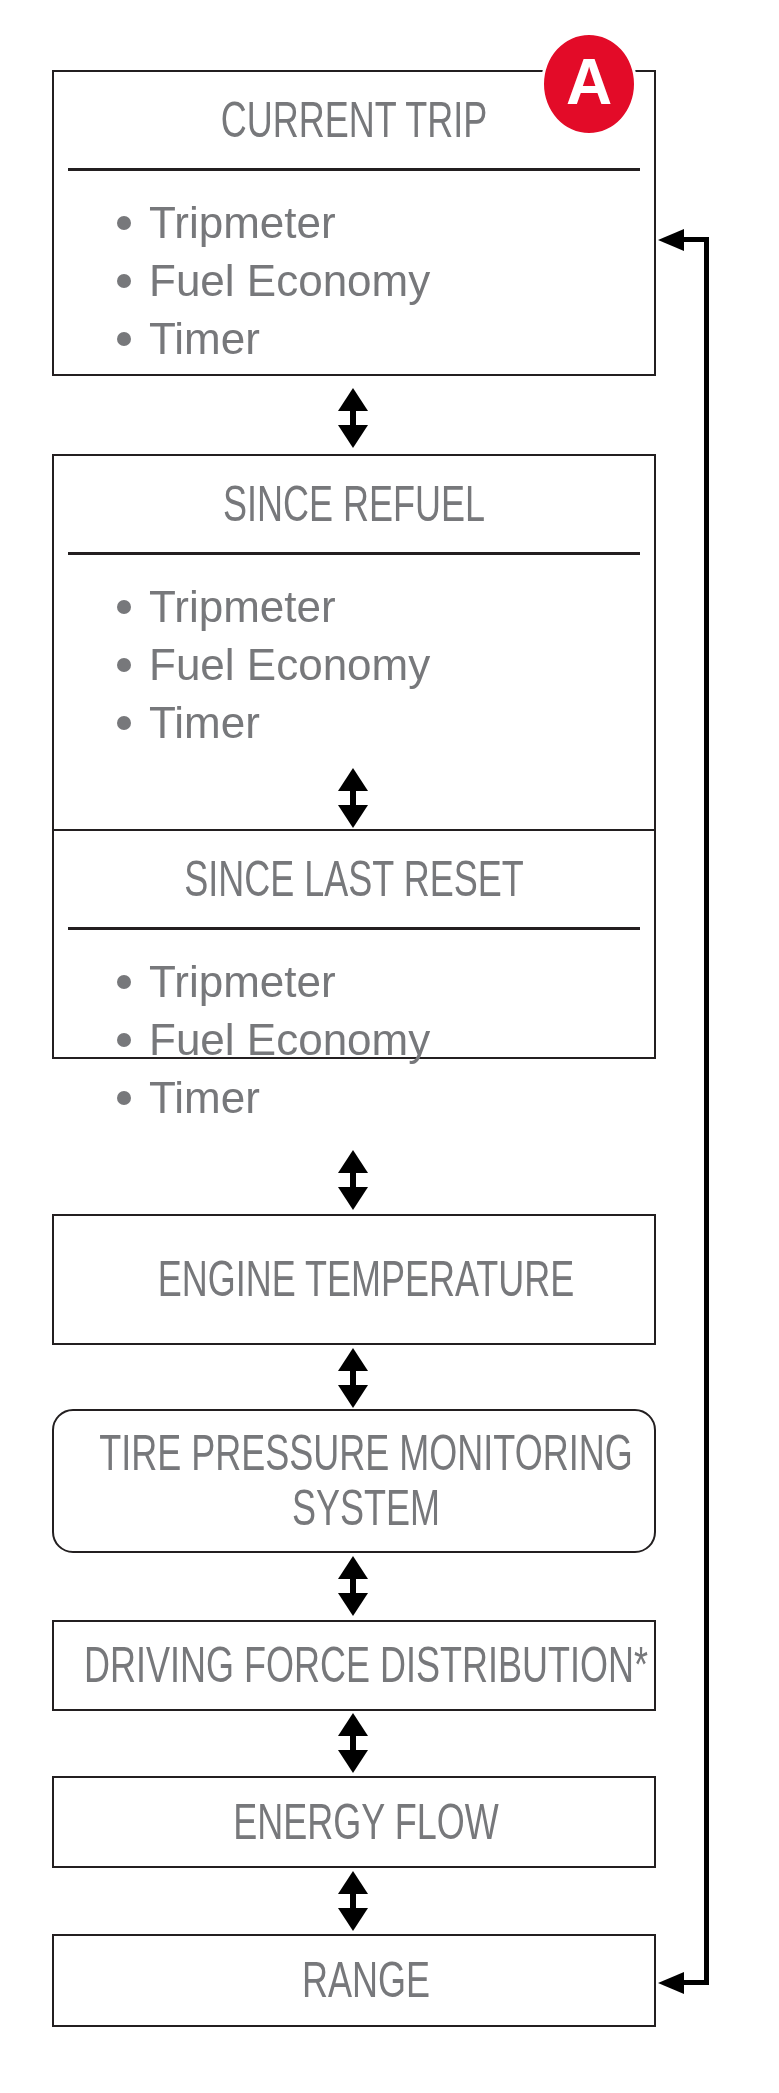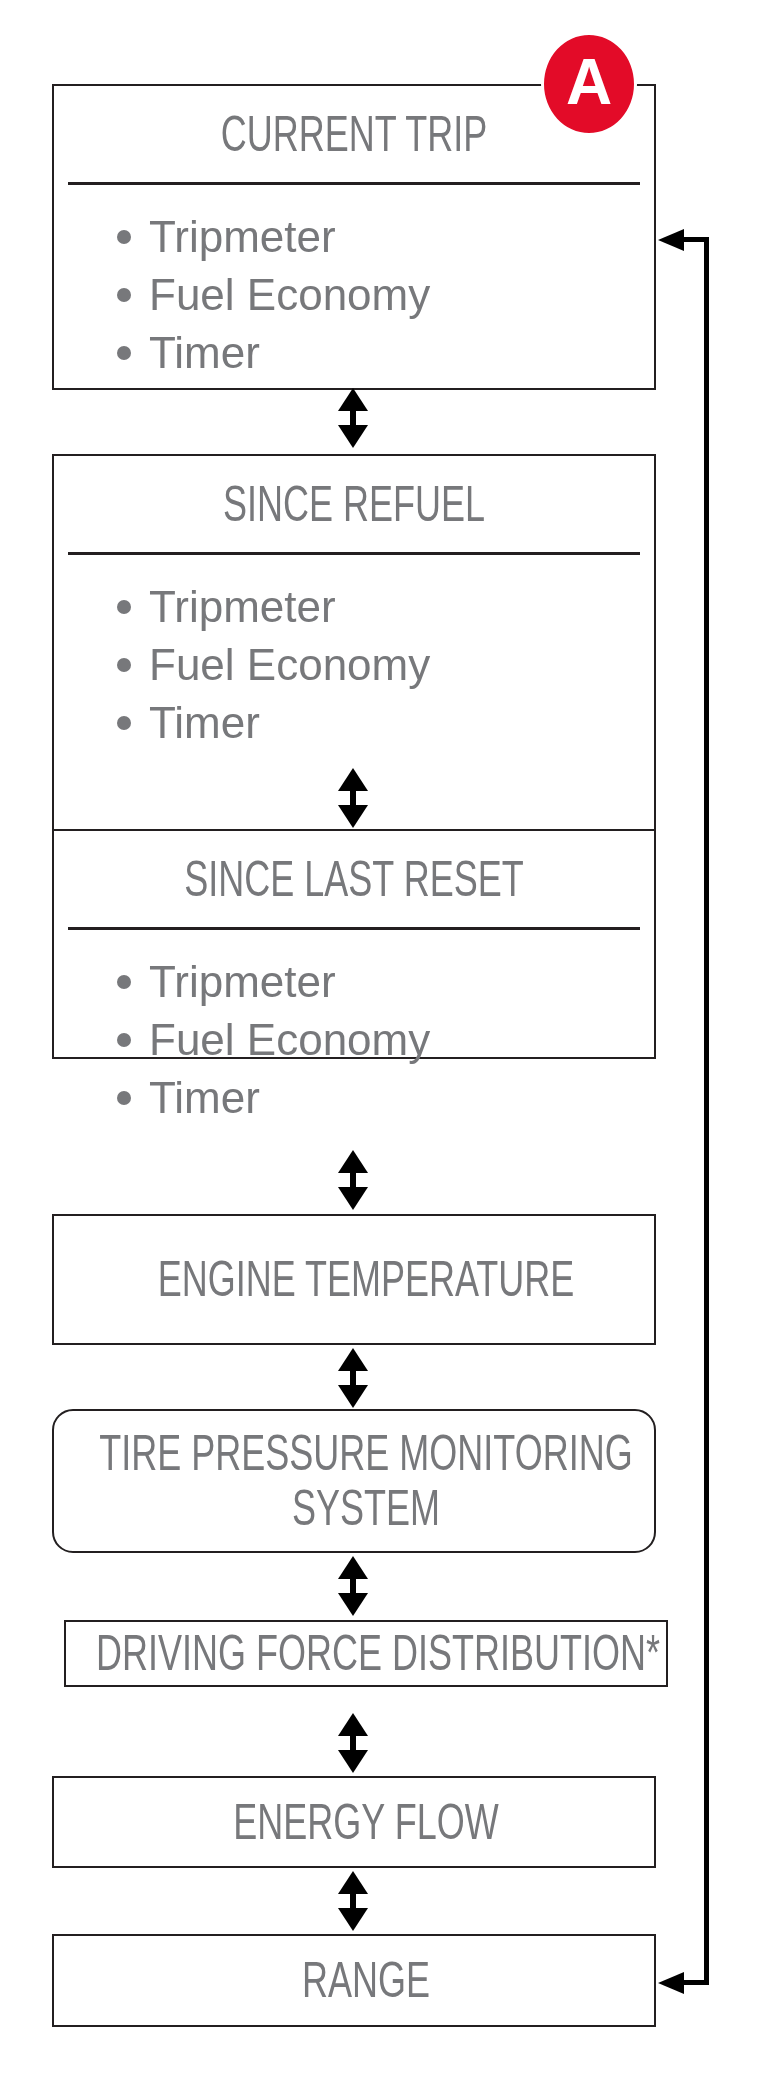--- a/index.html
+++ b/index.html
@@ -75,21 +75,21 @@
 </style>
 </head>
 <body>
 
 <div class="canvas">
 
   <div class="callout">
     <span>A</span>
   </div>
 
-  <div class="box trip" style="top:84px;height:306px;">
+  <div class="box trip" style="top:70px;height:306px;">
     <div class="title-row">
       <span class="condense">CURRENT TRIP</span>
     </div>
     <div class="divider"></div>
     <ul class="items">
       <li><span class="dot"></span><span>Tripmeter</span></li>
       <li><span class="dot"></span><span>Fuel Economy</span></li>
       <li><span class="dot"></span><span>Timer</span></li>
     </ul>
   </div>
@@ -123,21 +123,21 @@
       <span class="condense">ENGINE TEMPERATURE</span>
     </div>
   </div>
 
   <div class="box single" style="top:1409px;height:144px;border-radius:21px;">
     <div class="title-row">
       <span class="condense">TIRE PRESSURE MONITORING SYSTEM</span>
     </div>
   </div>
 
-  <div class="box single" style="top:1620px;height:67px;margin-left:12px;">
+  <div class="box single" style="top:1620px;height:91px;">
     <div class="title-row">
       <span class="condense">DRIVING FORCE DISTRIBUTION*</span>
     </div>
   </div>
 
   <div class="box single" style="top:1934px;height:93px;">
     <div class="title-row">
       <span class="condense">RANGE</span>
     </div>
   </div>

